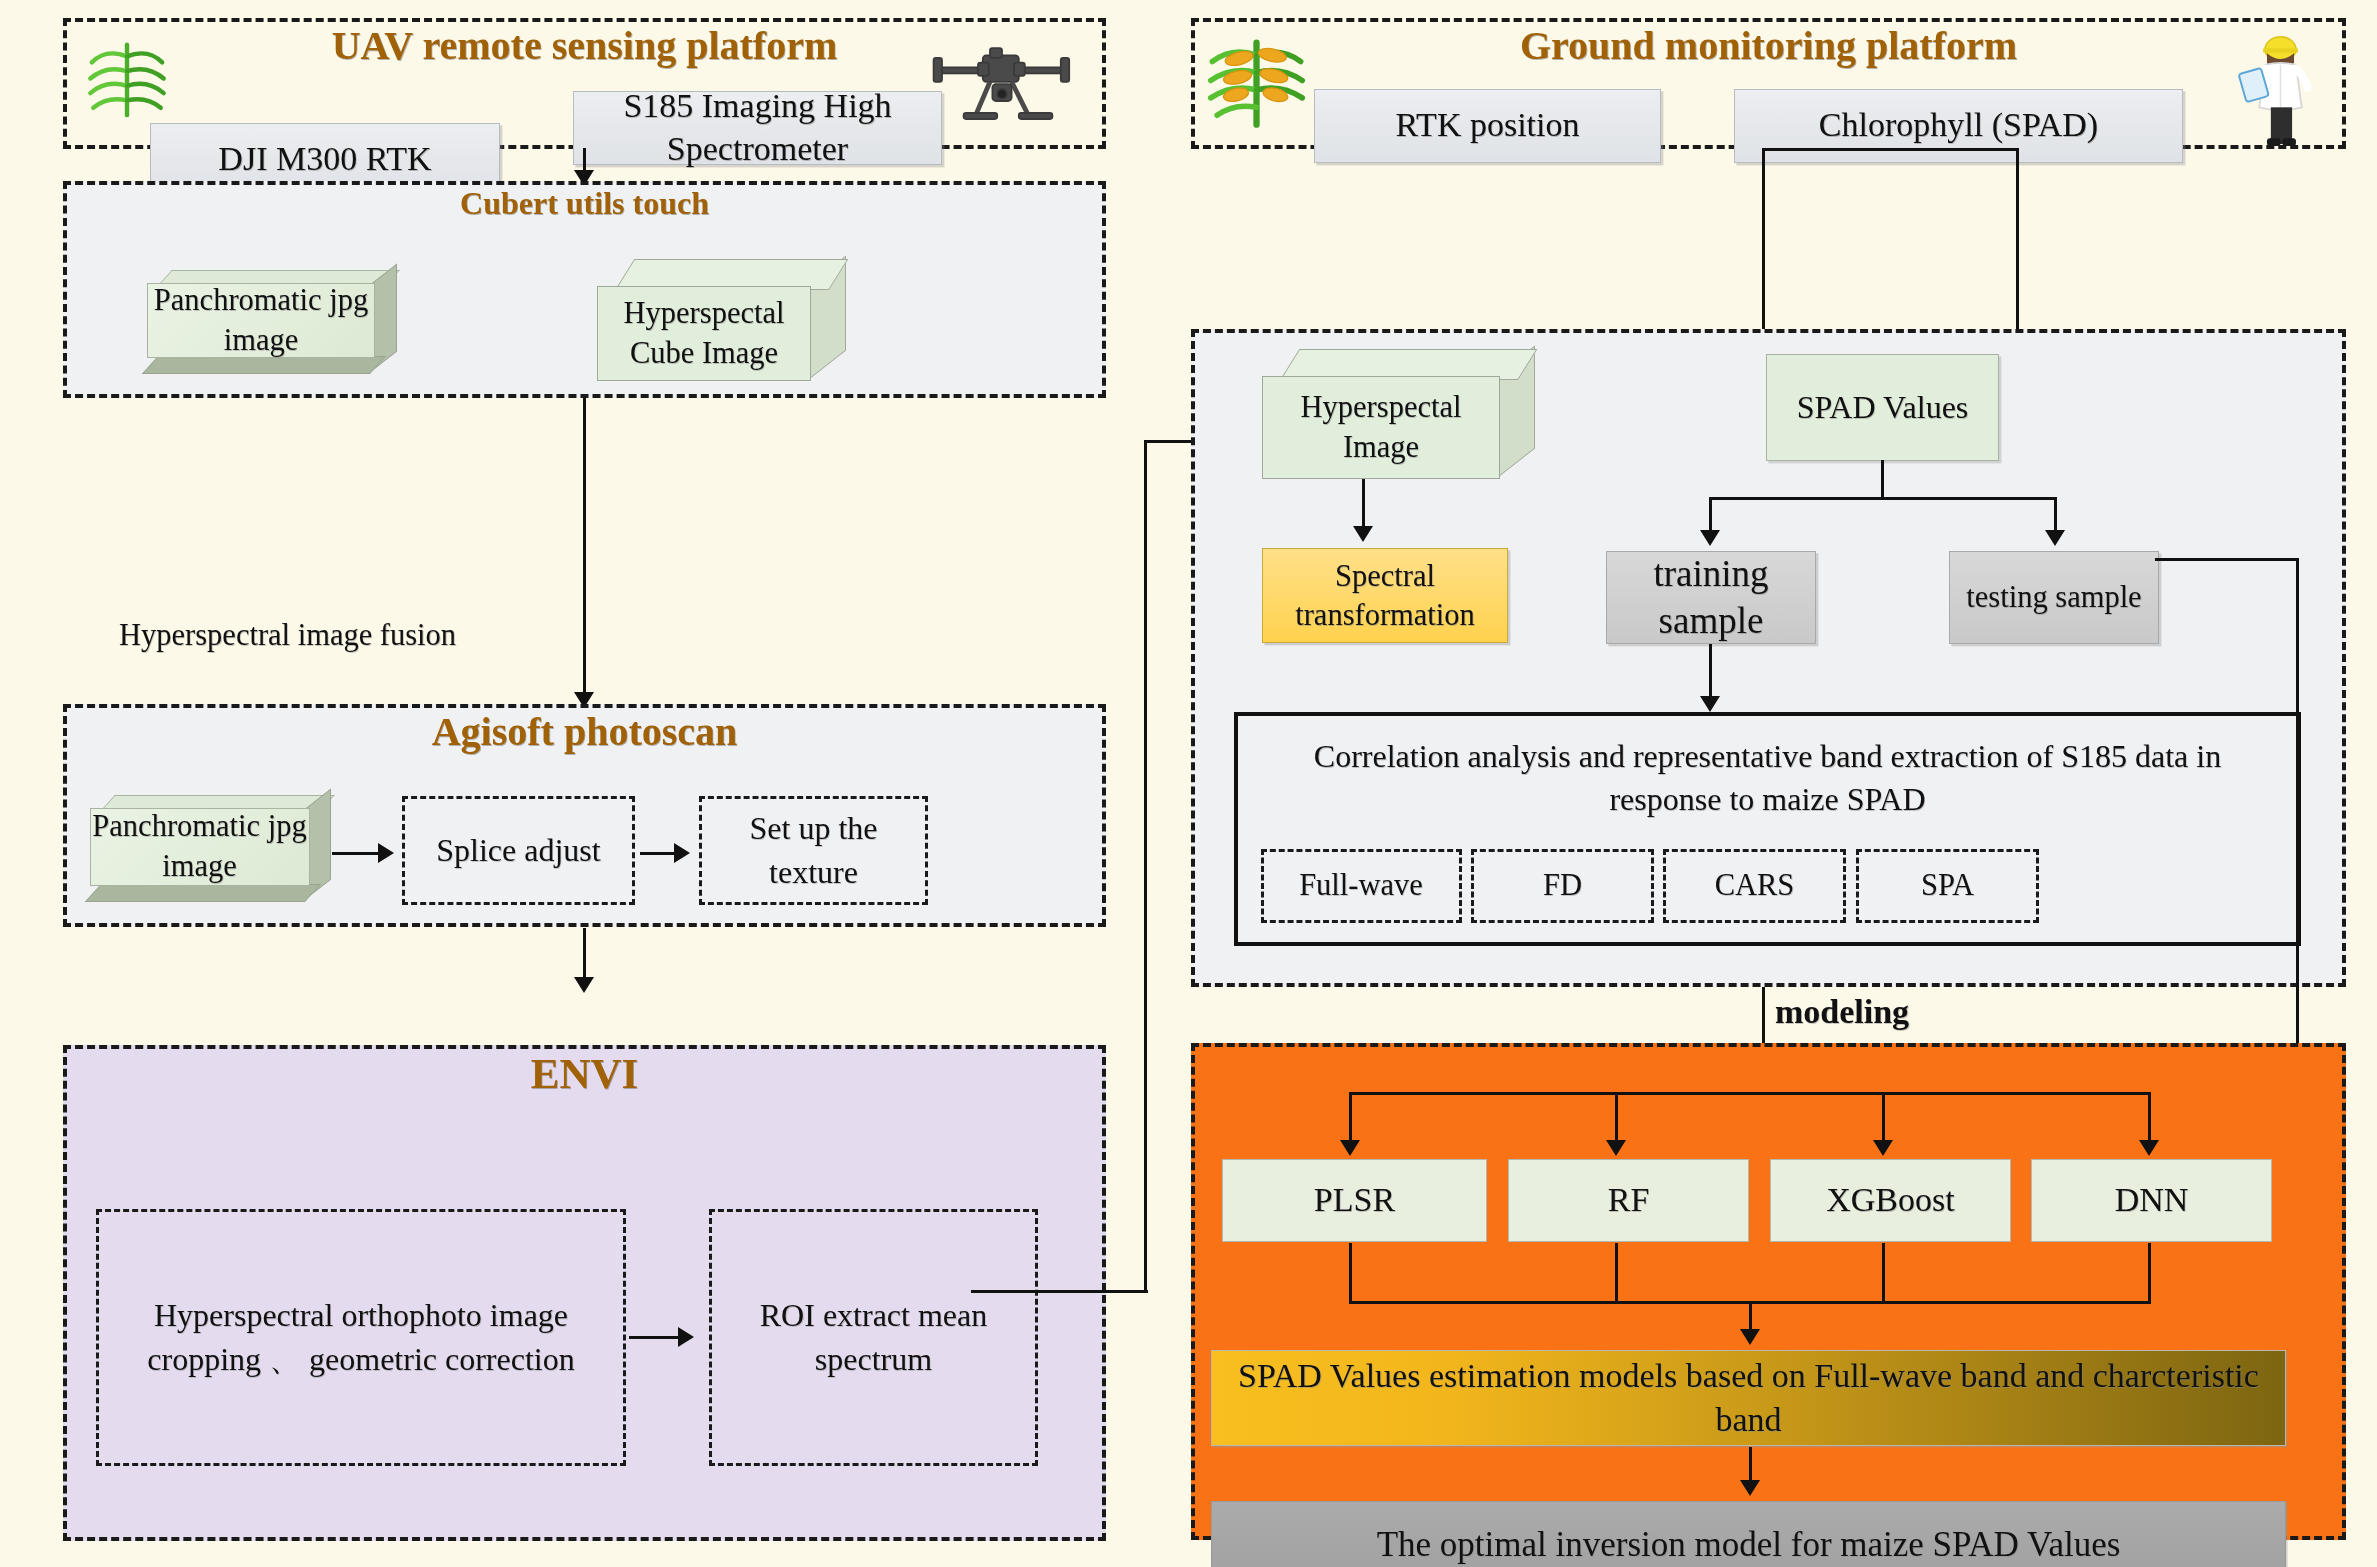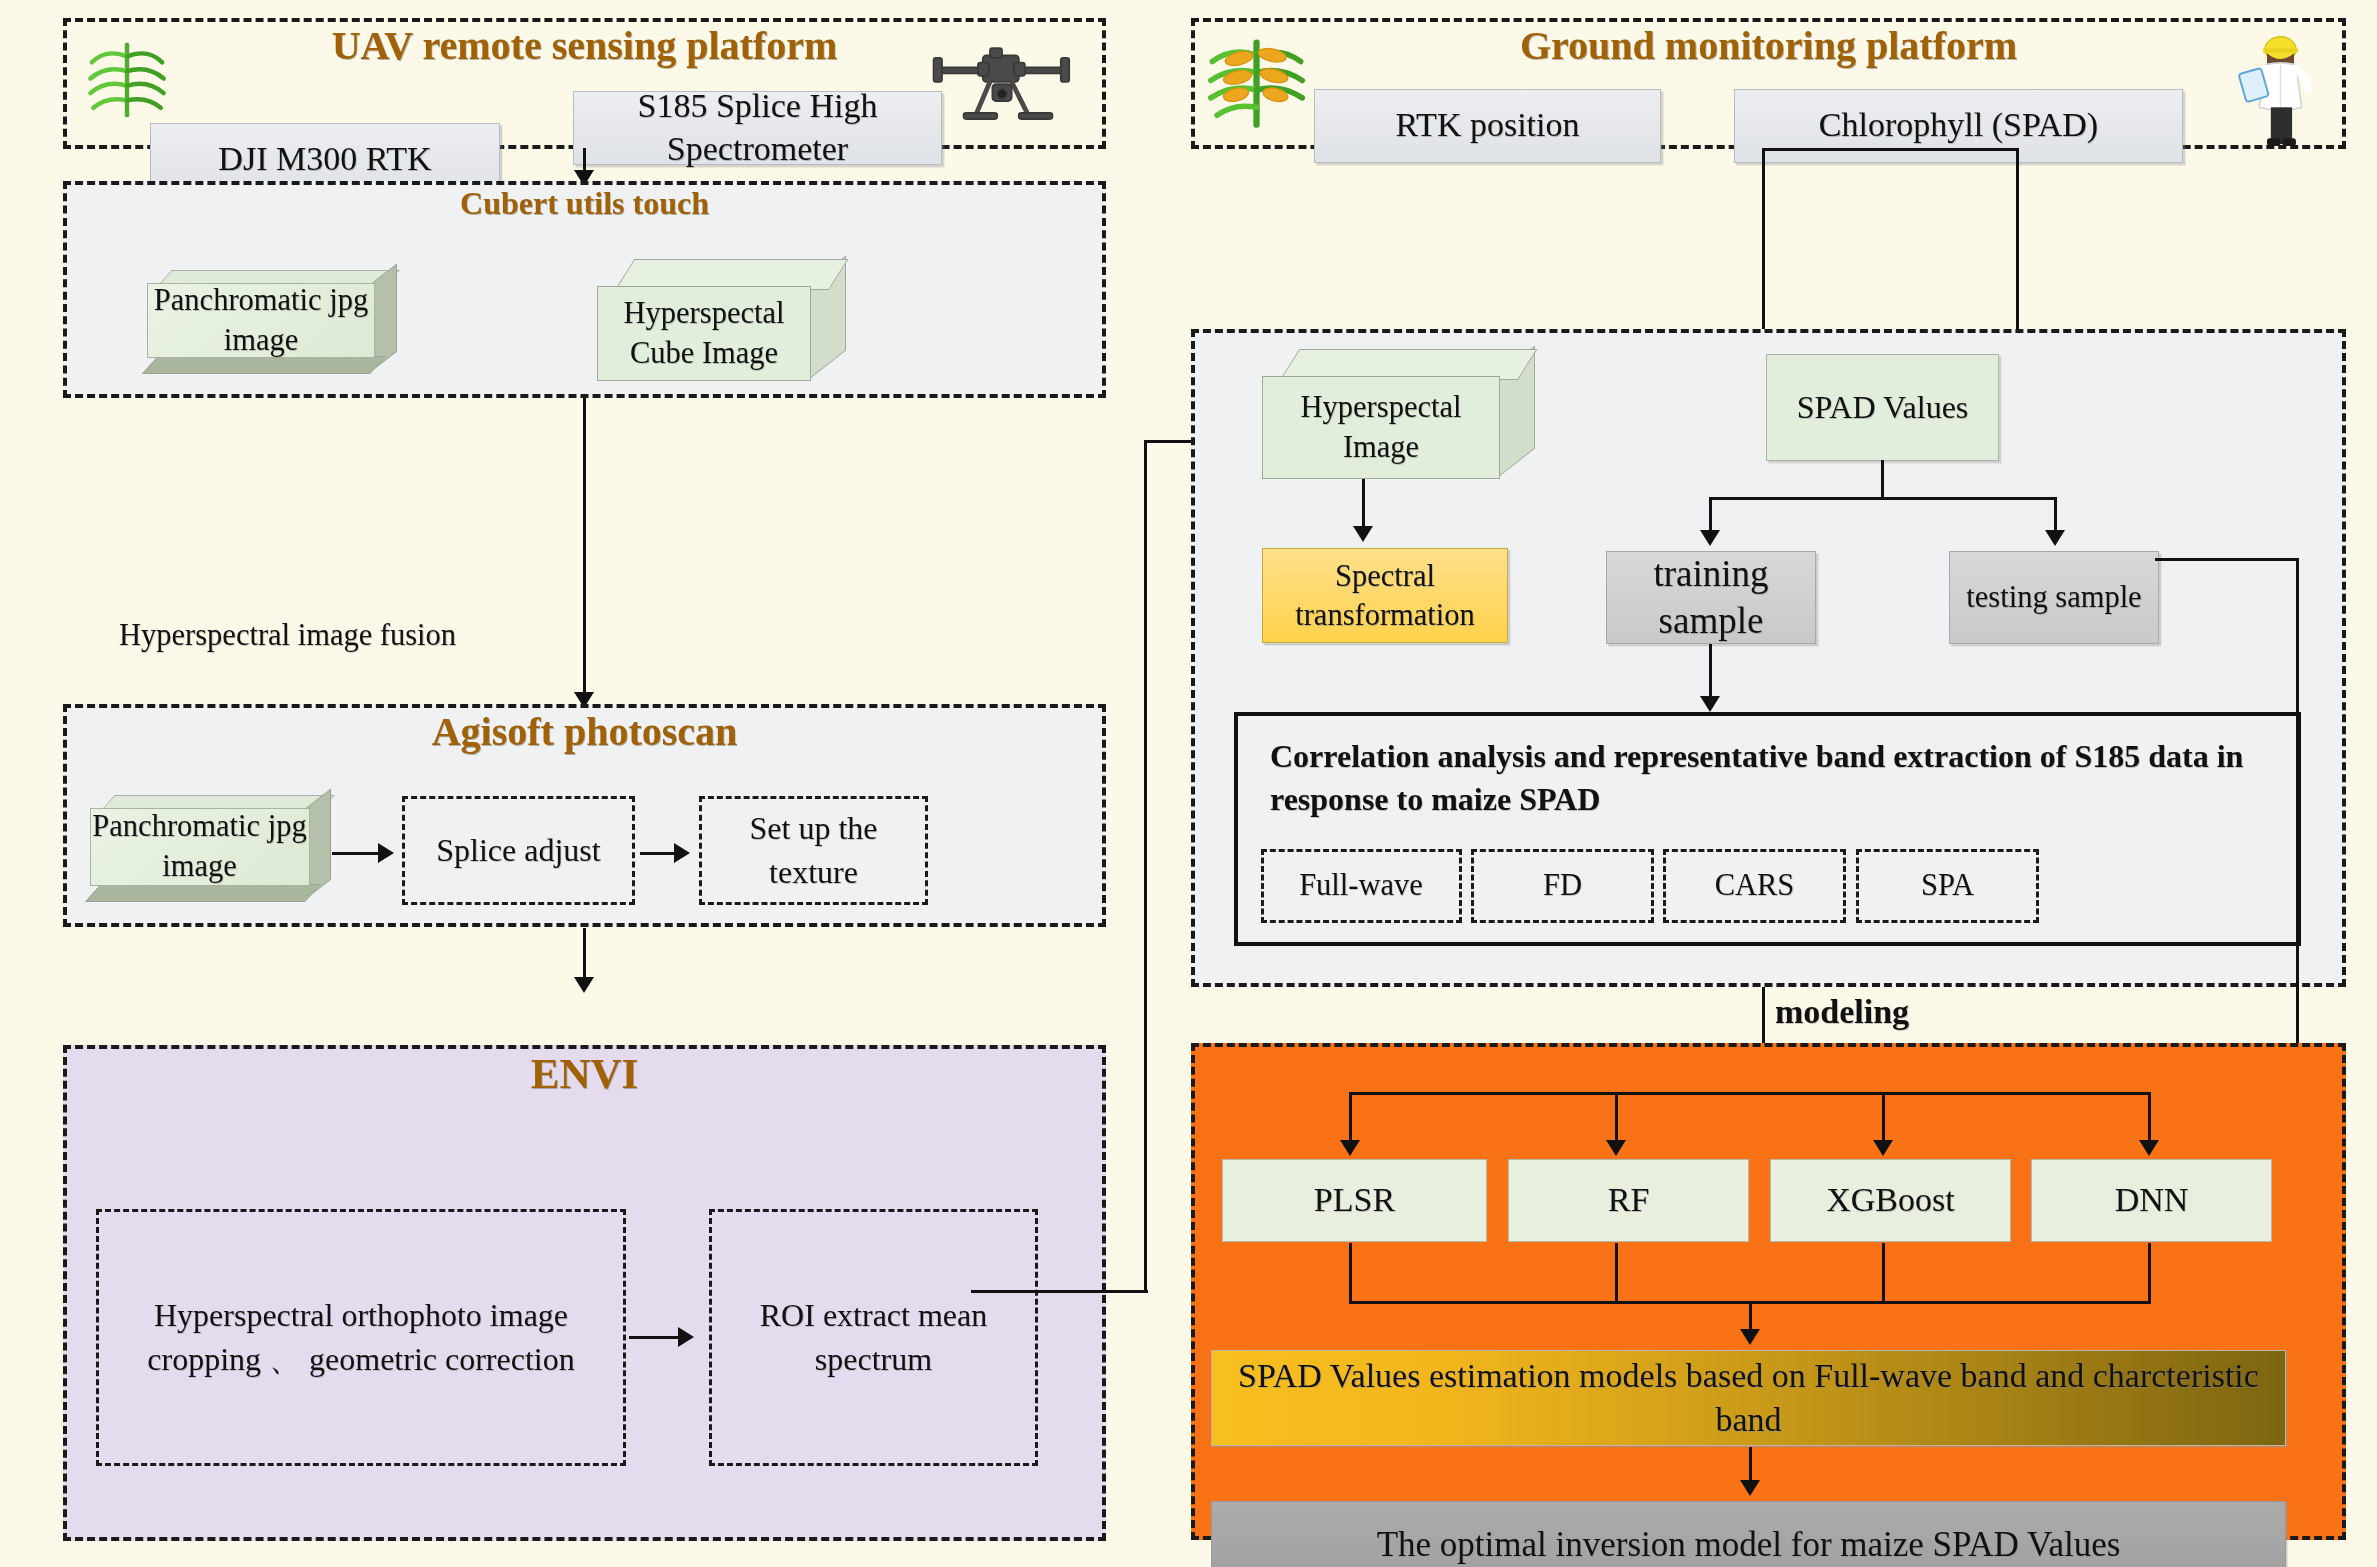--- a/index.html
+++ b/index.html
@@ -148,21 +148,21 @@
         <rect x="70" y="18" width="9" height="11" rx="2"></rect>
         <path d="M50 34 L38 62 M68 34 L82 62" stroke="#4a4a4a" stroke-width="4" fill="none"></path>
         <rect x="28" y="60" width="28" height="5" rx="2"></rect>
         <rect x="74" y="60" width="28" height="5" rx="2"></rect>
         <rect x="52" y="36" width="16" height="14" rx="3"></rect>
         <circle cx="60" cy="44" r="4" fill="#222"></circle>
       </g>
     </svg>
 
     <div class="graybtn" style="left:83px;top:69px;width:350px;height:74px;font-size:34px;margin-top:32px;">DJI M300 RTK</div>
-    <div class="graybtn" style="left:506px;top:69px;width:369px;height:74px;font-size:34px;padding:0 13px;">S185 Splice High Spectrometer</div>
+    <div class="graybtn" style="left:506px;top:69px;width:369px;height:74px;font-size:34px;padding:0 13px;">S185 Imaging High Spectrometer</div>
   </div>
 
   <div class="ln vln" style="left:583px;top:148px;height:27px;"></div>
   <div class="arw arw-d" style="left:574px;top:170px;"></div>
 
   <div class="dashbox" style="left:63px;top:181px;width:1043px;height:217px;background:#f0f1f3;">
     <div class="title" style="left:0;top:19px;width:100%;font-size:32px;">Cubert utils touch</div>
 
     <div class="slab" style="left:80px;top:85px;width:249px;height:109px;">
       <div class="top"></div>
@@ -291,21 +291,21 @@
     <div class="ln vln" style="left:859px;top:164px;height:40px;"></div>
     <div class="arw arw-d" style="left:850px;top:197px;"></div>
 
     <div class="graybtn" style="left:411px;top:218px;width:210px;height:93px;font-size:37px;background:linear-gradient(#d8d8d8,#c9c9c9);border:1.6px solid #a9a9a9;">training sample</div>
     <div class="graybtn" style="left:754px;top:218px;width:210px;height:93px;font-size:30.5px;background:linear-gradient(#d8d8d8,#c9c9c9);border:1.6px solid #a9a9a9;">testing sample</div>
 
     <div class="ln vln" style="left:514px;top:311px;height:59px;"></div>
     <div class="arw arw-d" style="left:505px;top:363px;"></div>
 
     <div style="position:absolute;left:39px;top:379px;width:1067px;height:234px;background:#f0f1f3;border:4px solid #111;box-sizing:border-box;">
-      <div style="position:absolute;left:32px;top:19px;right:32px;font-size:32px;font-weight:bold;line-height:1.35;color:#111;text-shadow:0.8px 0.8px 0 rgba(130,130,130,.45);">Correlation analysis and representative band extraction of S185 data in response to maize SPAD</div>
+      <div style="position:absolute;left:32px;top:19px;right:32px;text-align:center;font-size:32px;font-weight:normal;line-height:1.35;color:#111;text-shadow:0.8px 0.8px 0 rgba(130,130,130,.45);">Correlation analysis and representative band extraction of S185 data in response to maize SPAD</div>
 
       <div class="innerdash" style="left:22.5px;top:133px;width:201px;height:74px;font-size:30.5px;">Full-wave</div>
       <div class="innerdash" style="left:233px;top:133px;width:183px;height:74px;font-size:30.5px;">FD</div>
       <div class="innerdash" style="left:425px;top:133px;width:183px;height:74px;font-size:30.5px;">CARS</div>
       <div class="innerdash" style="left:618px;top:133px;width:183px;height:74px;font-size:30.5px;">SPA</div>
     </div>
   </div>
 
   <div class="ln hln" style="left:2155px;top:558px;width:144px;"></div>
   <div class="ln vln" style="left:2296px;top:558px;height:754px;"></div>

